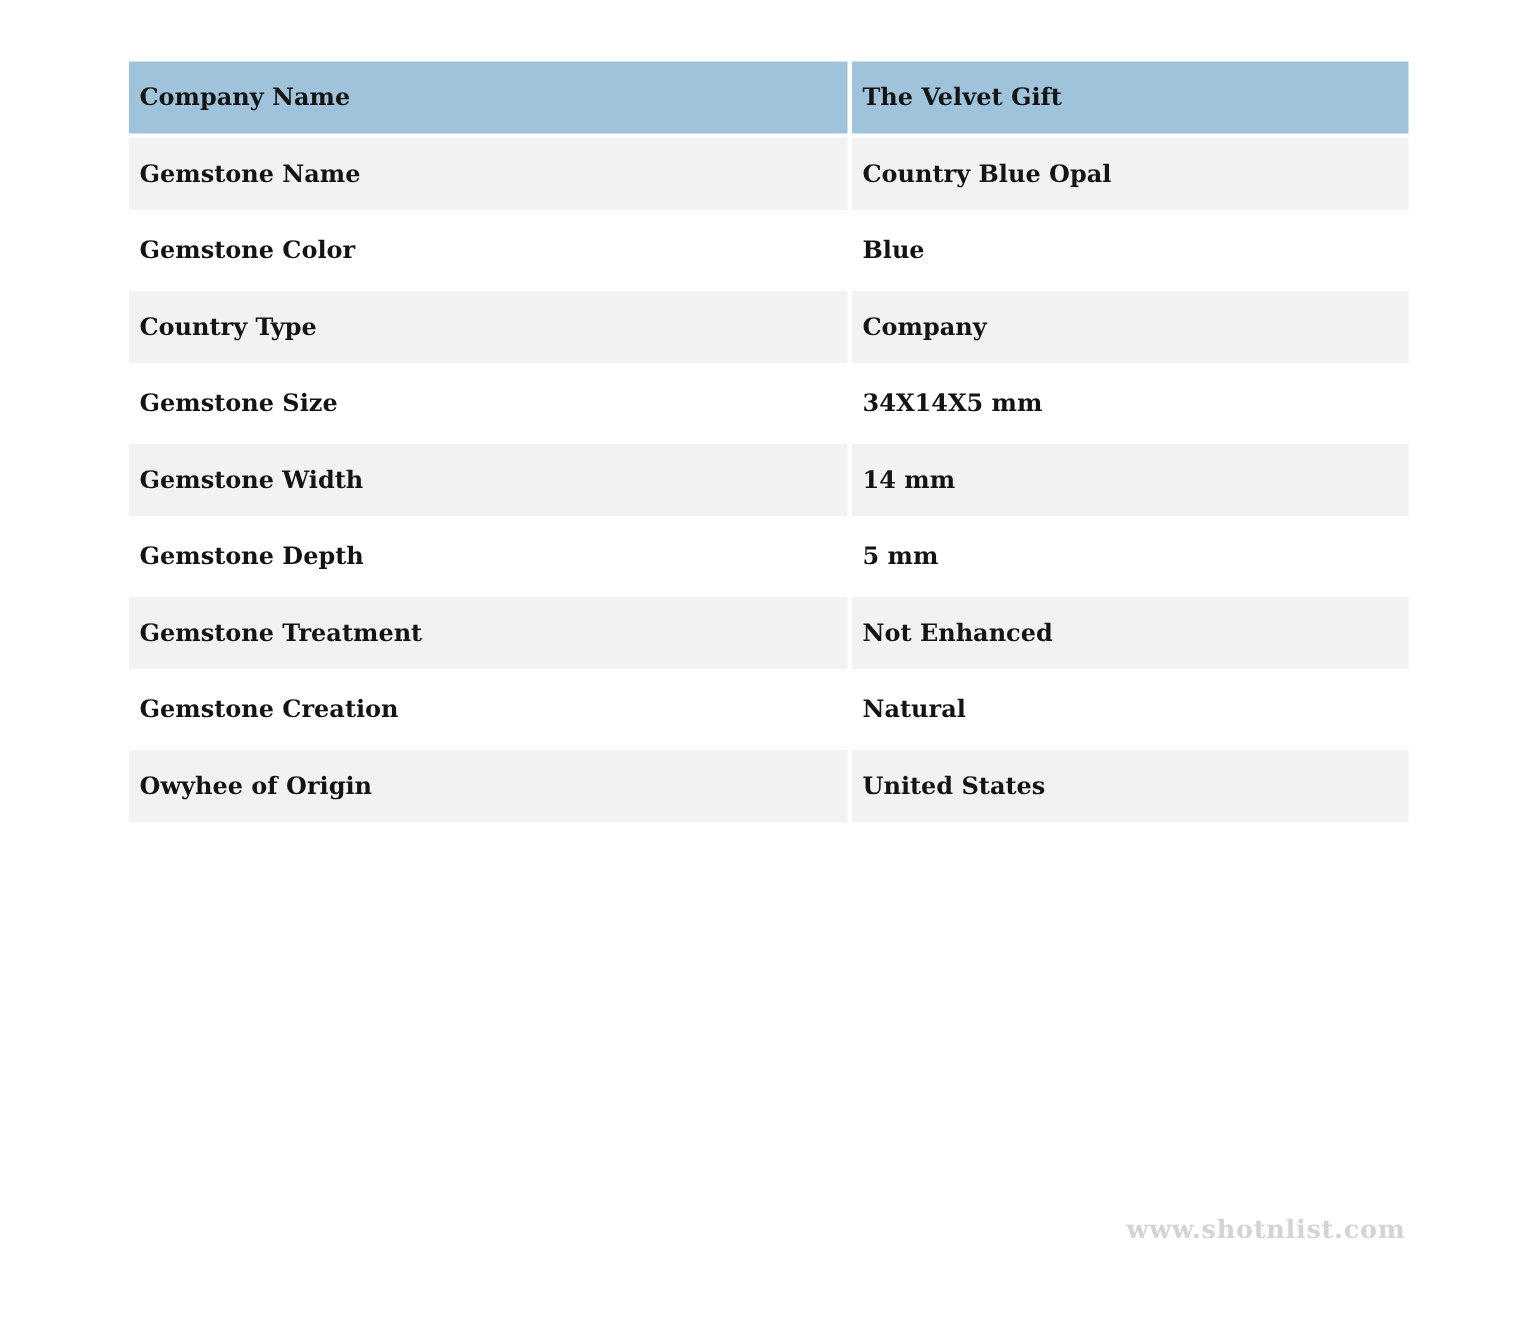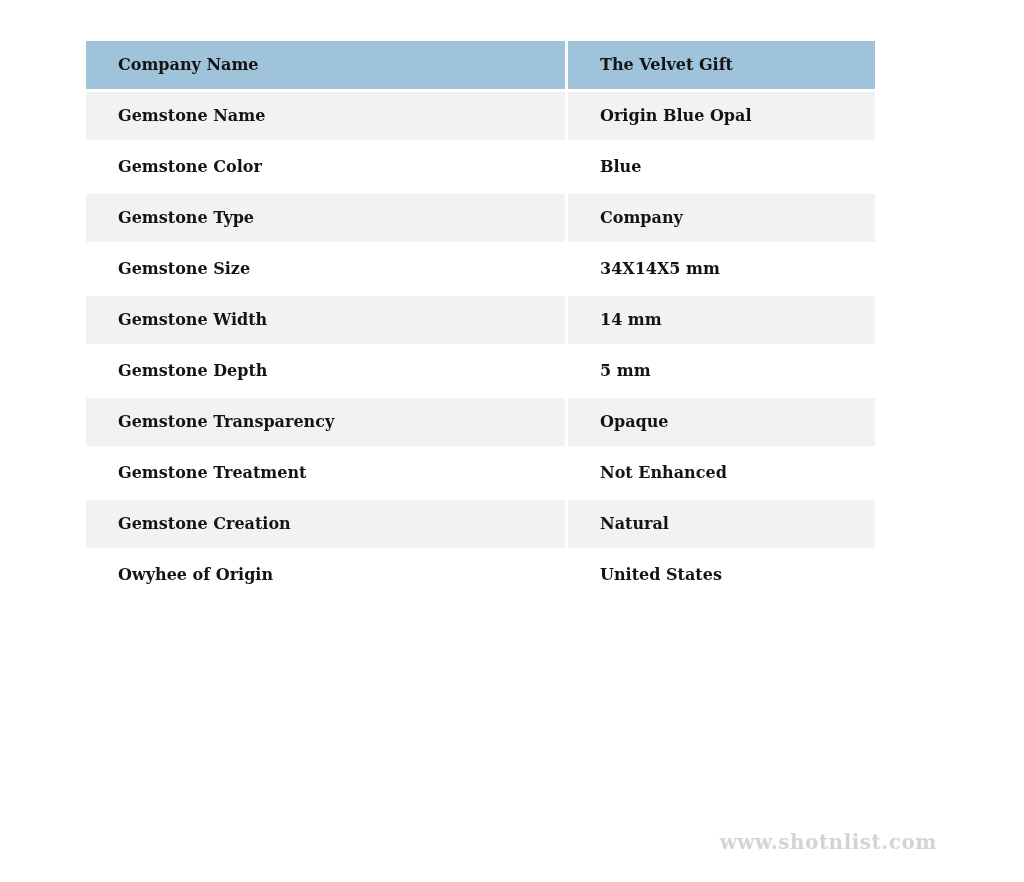--- a/index.html
+++ b/index.html
@@ -19,89 +19,85 @@
     left: 83px;
     top: 38px;
     border-collapse: separate;
     border-spacing: 3px;
     table-layout: fixed;
   }
   .spec-table th,
   .spec-table td {
     box-sizing: border-box;
     height: 48px;
-    padding: 0 12px 0 32px;
+    padding: 0 12px 0 7px;
     font-weight: bold;
     font-size: 16px;
     line-height: 48px;
     color: #141414;
     text-align: left;
     vertical-align: middle;
     white-space: nowrap;
     overflow: hidden;
   }
   .col-label { width: 479px; }
-  .col-value { width: 307px; }
+  .col-value { width: 371px; }
   .spec-table thead th {
     background: #a0c3dc;
   }
   .spec-table tbody tr:nth-child(odd) td {
     background: #f2f2f2;
   }
   .spec-table tbody tr:nth-child(even) td {
     background: #ffffff;
   }
   .watermark {
     position: absolute;
-    top: 830px;
+    top: 810px;
     right: 87px;
     font-weight: bold;
-    font-size: 20px;
+    font-size: 17px;
     color: #d4d4d4;
     letter-spacing: 0.5px;
   }
 </style>
 </head>
 <body>
 
 <table class="spec-table">
   <thead>
     <tr>
       <th class="col-label">Company Name</th>
       <th class="col-value">The Velvet Gift</th>
     </tr>
   </thead>
   <tbody>
     <tr>
       <td class="col-label">Gemstone Name</td>
-      <td class="col-value">Origin Blue Opal</td>
+      <td class="col-value">Country Blue Opal</td>
     </tr>
     <tr>
       <td class="col-label">Gemstone Color</td>
       <td class="col-value">Blue</td>
     </tr>
     <tr>
-      <td class="col-label">Gemstone Type</td>
+      <td class="col-label">Country Type</td>
       <td class="col-value">Company</td>
     </tr>
     <tr>
       <td class="col-label">Gemstone Size</td>
       <td class="col-value">34X14X5 mm</td>
     </tr>
     <tr>
       <td class="col-label">Gemstone Width</td>
       <td class="col-value">14 mm</td>
     </tr>
     <tr>
       <td class="col-label">Gemstone Depth</td>
       <td class="col-value">5 mm</td>
-    </tr>
-    <tr>
-      <td class="col-label">Gemstone Transparency</td>
-      <td class="col-value">Opaque</td>
     </tr>
     <tr>
       <td class="col-label">Gemstone Treatment</td>
       <td class="col-value">Not Enhanced</td>
     </tr>
     <tr>
       <td class="col-label">Gemstone Creation</td>
       <td class="col-value">Natural</td>
     </tr>
     <tr>

